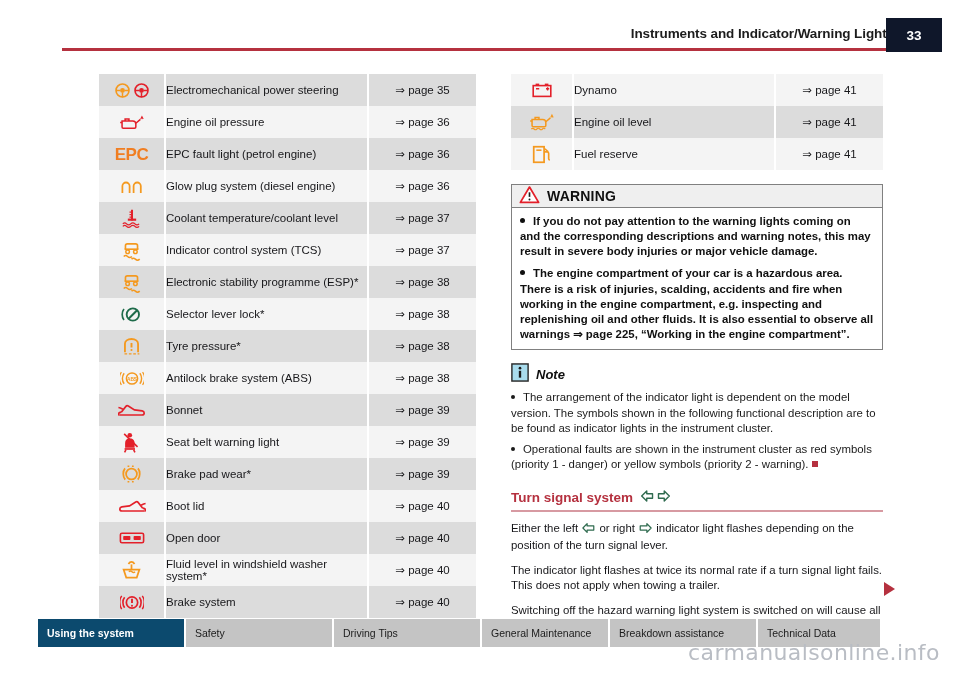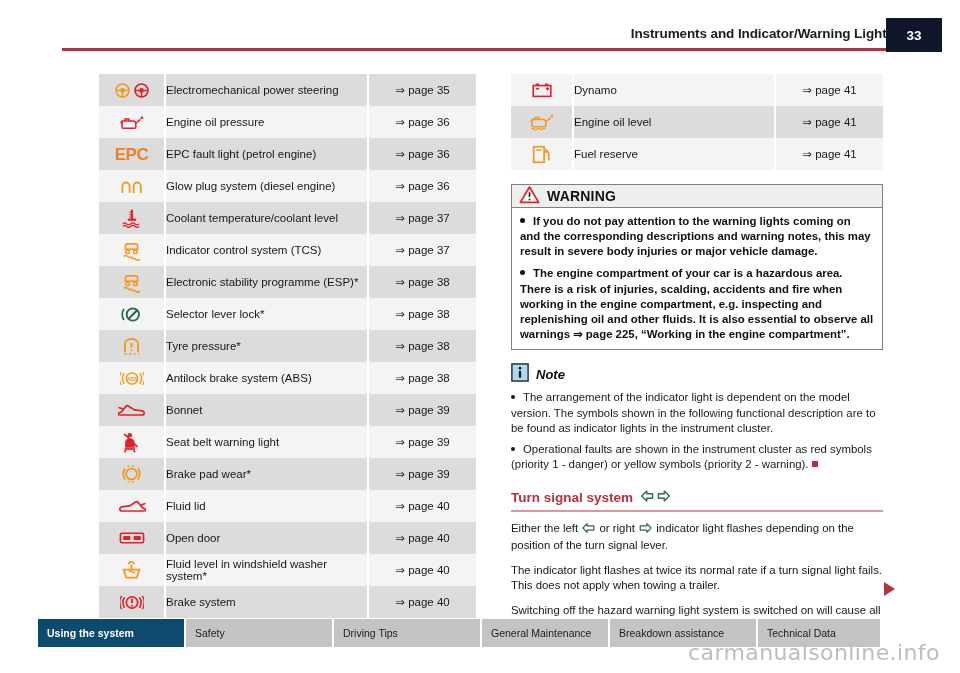--- a/index.html
+++ b/index.html
@@ -474,21 +474,21 @@
         <tr class="even">
           <td class="cell-icon">
             <span class="icon-wrap">
               <svg width="28" height="15" viewBox="0 0 34 18">
                   <path d="M32 14.5H5c-1.6 0-2.8-1.2-2.8-2.6 0-1.3 1-2.3 2.4-2.5L14 8.3l7.5-4.8c1.1-.7 2.1-.5 2.9.5L30 11" fill="none" stroke="#e3202a" stroke-width="2"></path>
                   <path d="M30 11c2.4.3 3.4 1.4 3.4 2.3 0 .7-.7 1.2-1.4 1.2" fill="none" stroke="#e3202a" stroke-width="2"></path>
                   <path d="M28 7.5c2.5-1.3 4-1.9 5.5-2.1" fill="none" stroke="#e3202a" stroke-width="2"></path>
                 </svg>
             </span>
           </td>
-          <td class="cell-desc">Fluid lid</td>
+          <td class="cell-desc">Boot lid</td>
           <td class="cell-page">⇒ page 40</td>
         </tr>
 
         <tr class="odd">
           <td class="cell-icon">
             <span class="icon-wrap">
               <svg width="26" height="16" viewBox="0 0 32 20">
                   <rect x="1.5" y="4" width="29" height="12" rx="2" fill="none" stroke="#e3202a" stroke-width="2"></rect>
                   <rect x="5" y="7.5" width="9" height="5" rx="1" fill="#e3202a"></rect>
                   <rect x="18" y="7.5" width="9" height="5" rx="1" fill="#e3202a"></rect>

